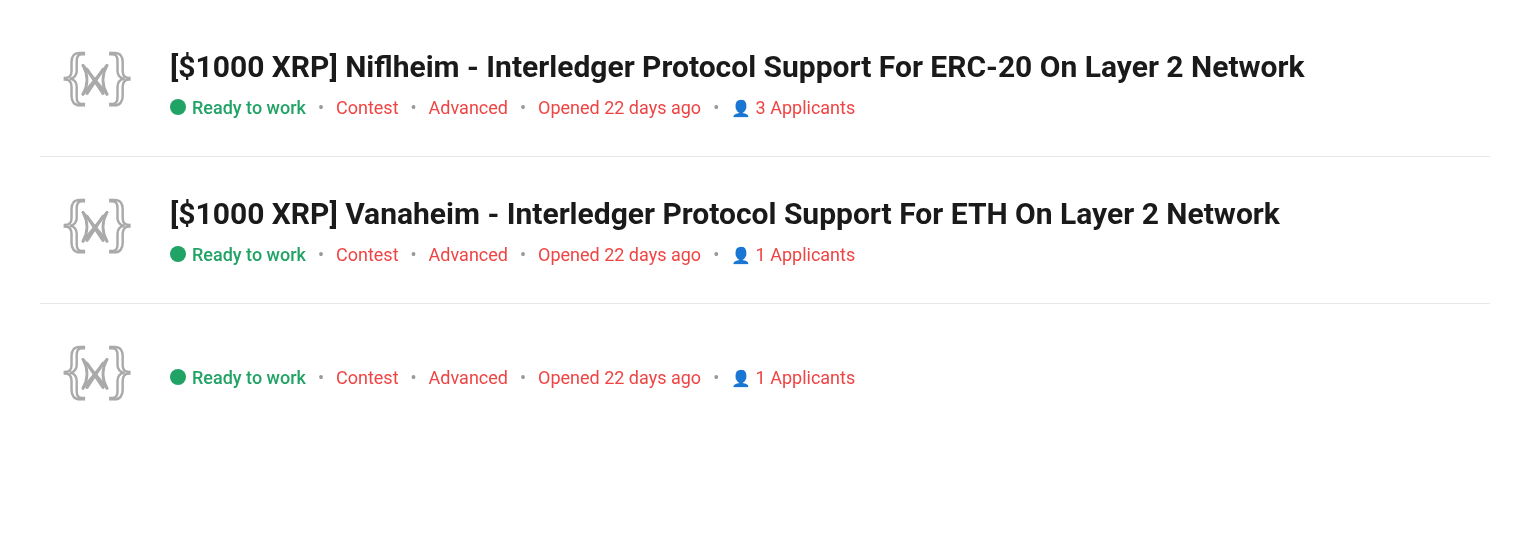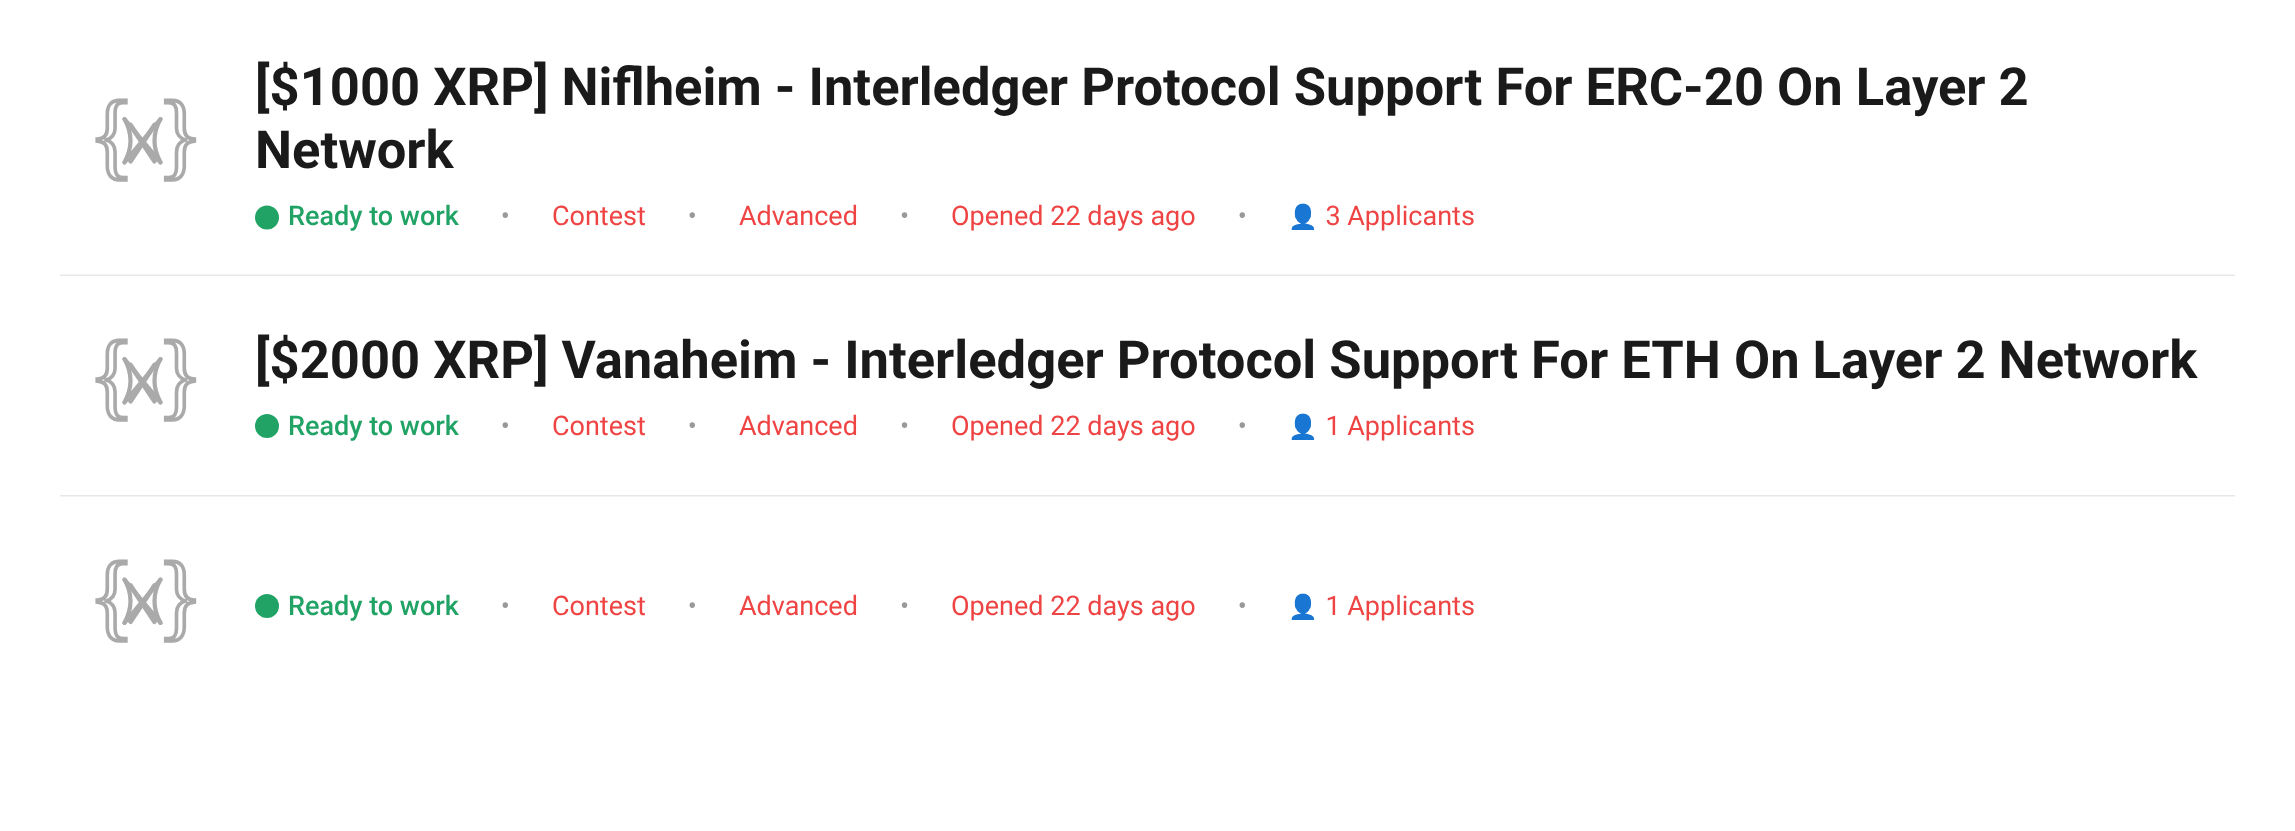--- a/index.html
+++ b/index.html
@@ -45,31 +45,31 @@
     .xrp-logo {
       width: 80px;
       height: 80px;
     }
 
     .job-content {
       flex: 1;
     }
 
     .job-title {
-      font-size: 35px;
+      font-size: 30px;
       font-weight: 700;
       color: #1a1a1a;
       margin-bottom: 12px;
       line-height: 1.2;
     }
 
     .job-meta {
       display: flex;
       align-items: center;
-      gap: 16px;
+      gap: 0;
       font-size: 18px;
       color: #666;
       flex-wrap: wrap;
     }
 
     .status-badge {
       display: flex;
       align-items: center;
       gap: 6px;
       color: #21a366;
@@ -156,21 +156,21 @@
           <path d="M10,10 Q20,28 10,46" fill="none" stroke="#aaa" stroke-width="3.5" stroke-linecap="round"></path>
           <path d="M40,10 Q30,28 40,46" fill="none" stroke="#aaa" stroke-width="3.5" stroke-linecap="round"></path>
           <line x1="10" y1="10" x2="40" y2="46" stroke="#aaa" stroke-width="3.5" stroke-linecap="round"></line>
           <line x1="40" y1="10" x2="10" y2="46" stroke="#aaa" stroke-width="3.5" stroke-linecap="round"></line>
         </g>
 
         <text x="62" y="68" font-size="80" fill="none" stroke="#aaa" stroke-width="3" font-family="Georgia, serif">}</text>
       </svg>
     </div>
     <div class="job-content">
-      <div class="job-title">[$2000 XRP] Vanaheim - Interledger Protocol Support For ETH On Layer 2 Network</div>
+      <div class="job-title">[$1000 XRP] Vanaheim - Interledger Protocol Support For ETH On Layer 2 Network</div>
       <div class="job-meta">
         <span class="status-badge">
           <span class="status-dot"></span>
           <span>Ready to work</span>
         </span>
         <span class="separator">•</span>
         <span class="meta-item">Contest</span>
         <span class="separator">•</span>
         <span class="meta-item">Advanced</span>
         <span class="separator">•</span>

